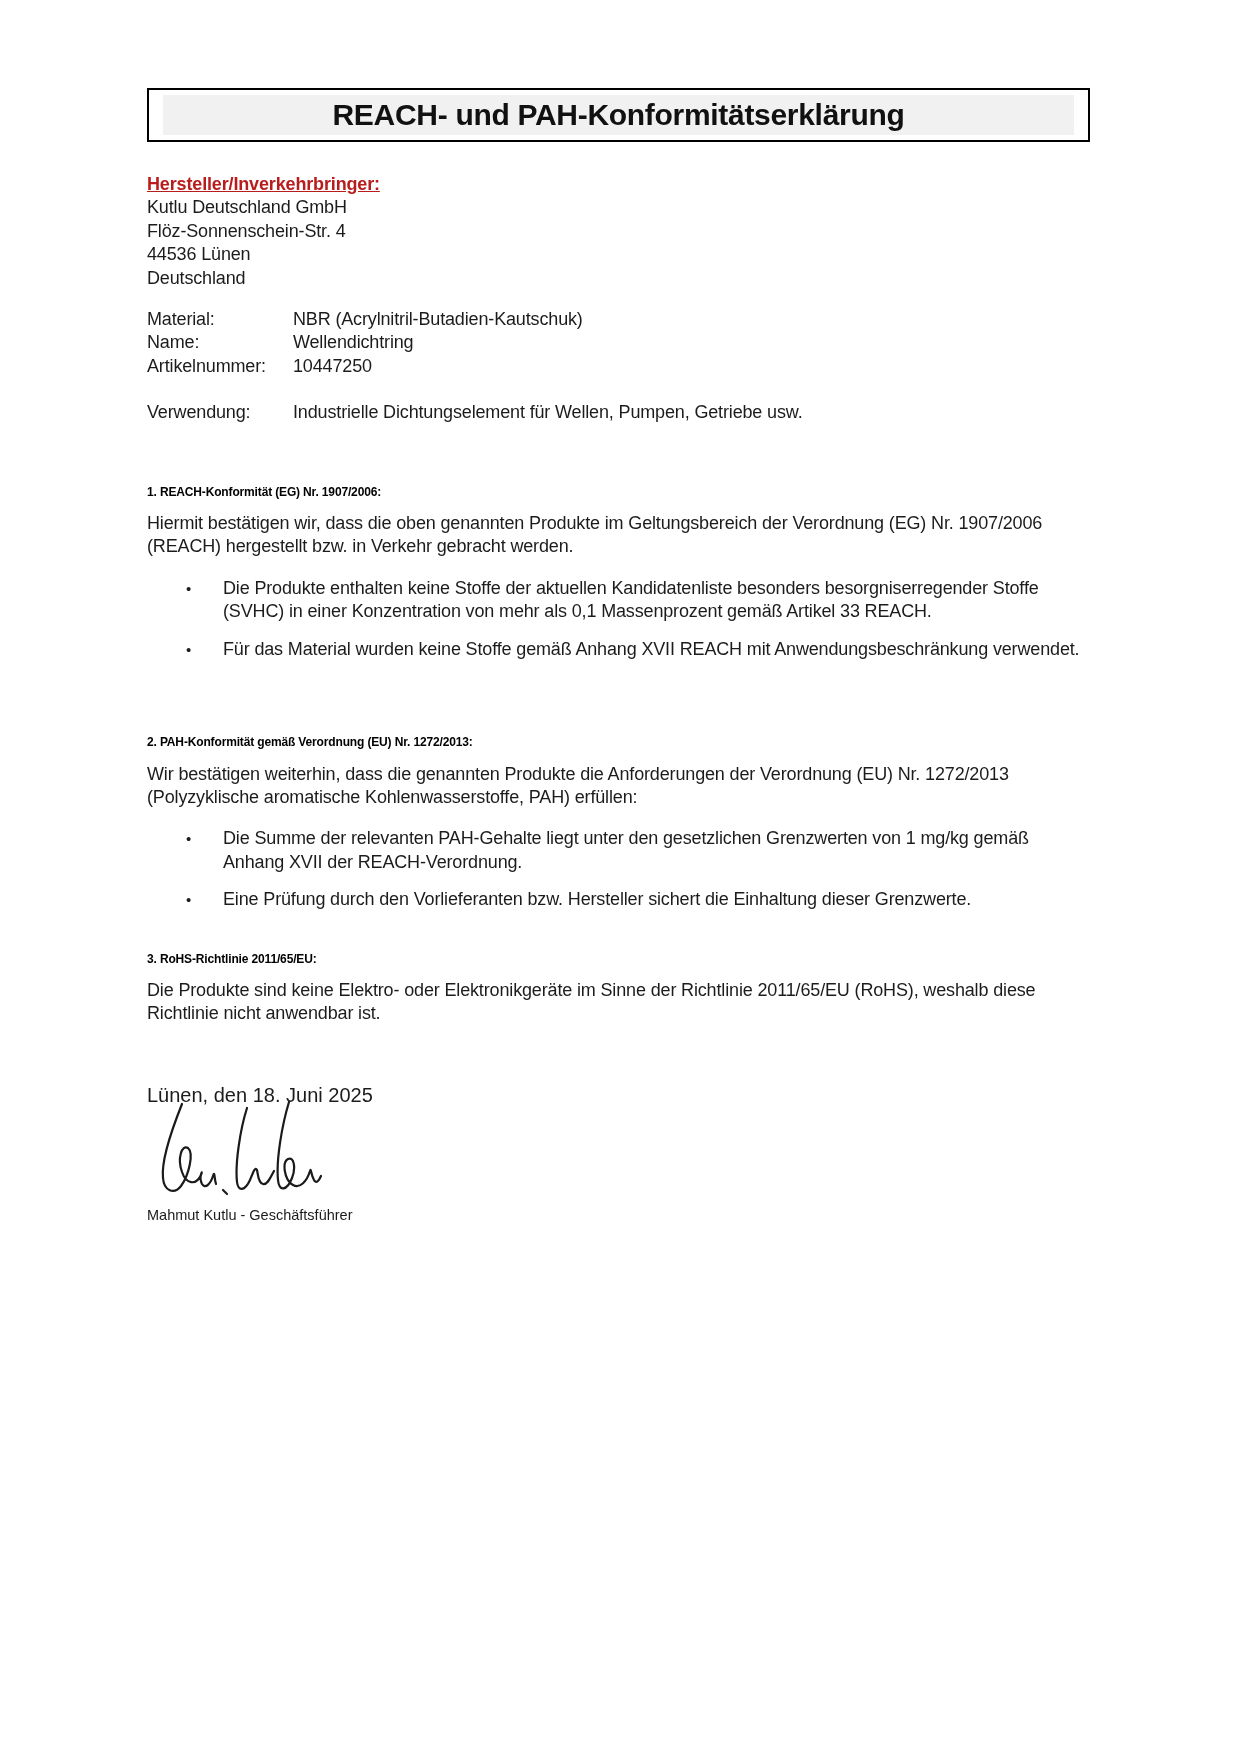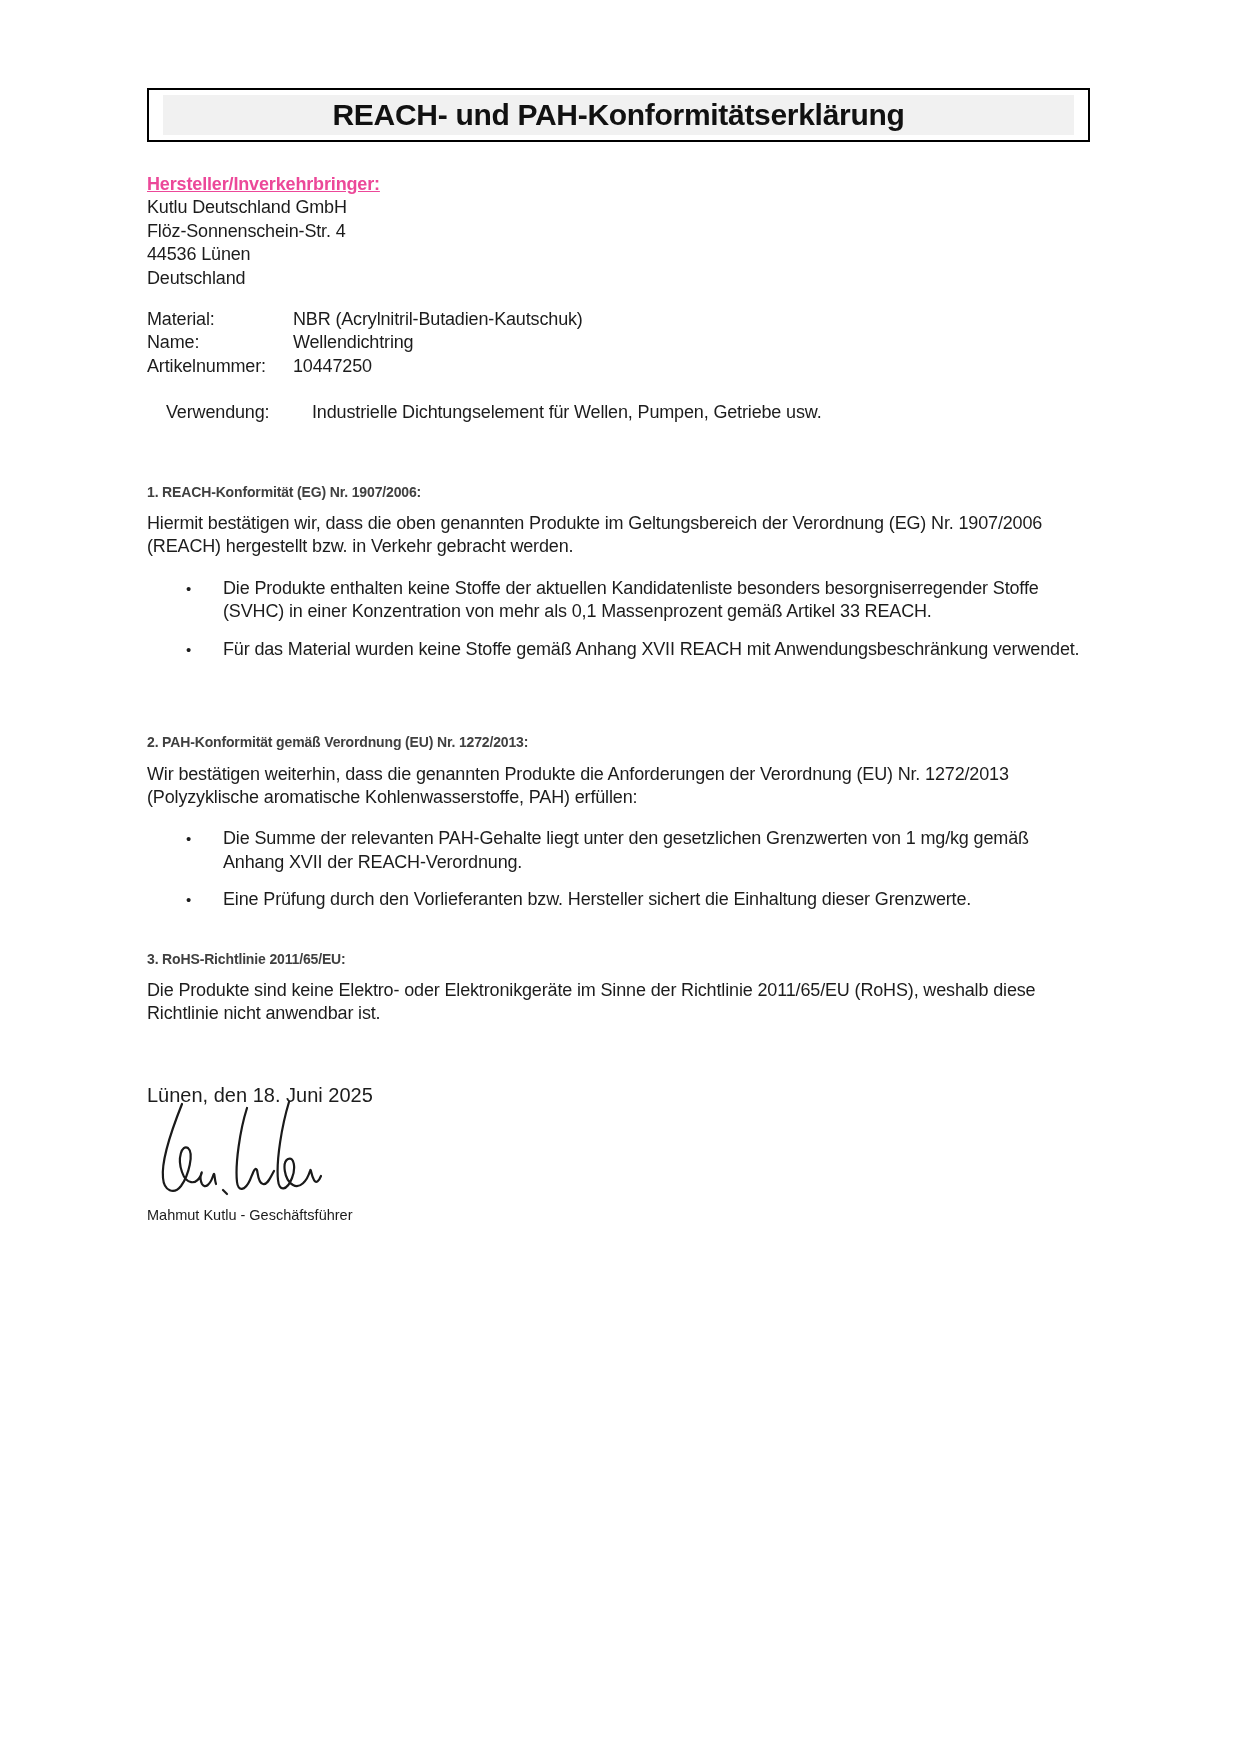--- a/index.html
+++ b/index.html
@@ -31,34 +31,34 @@
     line-height: 40px;
     color: #111;
     letter-spacing: -0.3px;
   }
 
   
   .mfr { margin-top: 31px; }
   .mfr-heading {
     font-weight: 700;
     text-decoration: underline;
-    color: #ec4899;
+    color: #b91c1c;
   }
 
   
   .fields { margin-top: 18px; }
   .row { display: flex; }
   .row .label { width: 146px; flex: none; }
-  .usage { margin-top: 23px; margin-left: 19px; }
+  .usage { margin-top: 23px; }
 
   
   .section h2 {
-    font-size: 14px;
+    font-size: 12px;
     font-weight: 700;
-    color: #404040;
+    color: #000000;
     letter-spacing: -0.15px;
     margin-bottom: 8px;
   }
   .s1 { margin-top: 56px; }
   .s2 { margin-top: 70px; }
   .s3 { margin-top: 36px; }
   .section ul {
     list-style: none;
     margin-top: 18px;
   }

